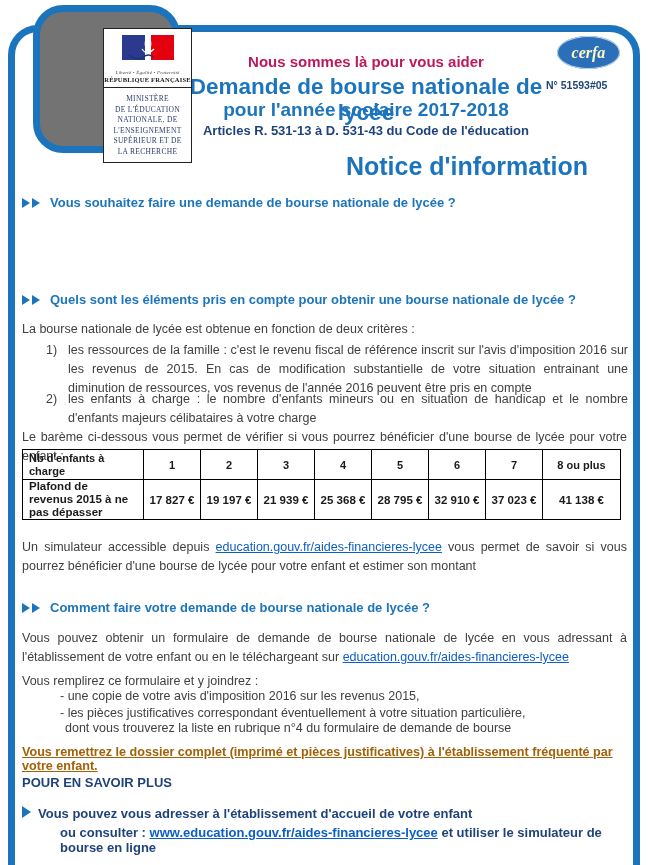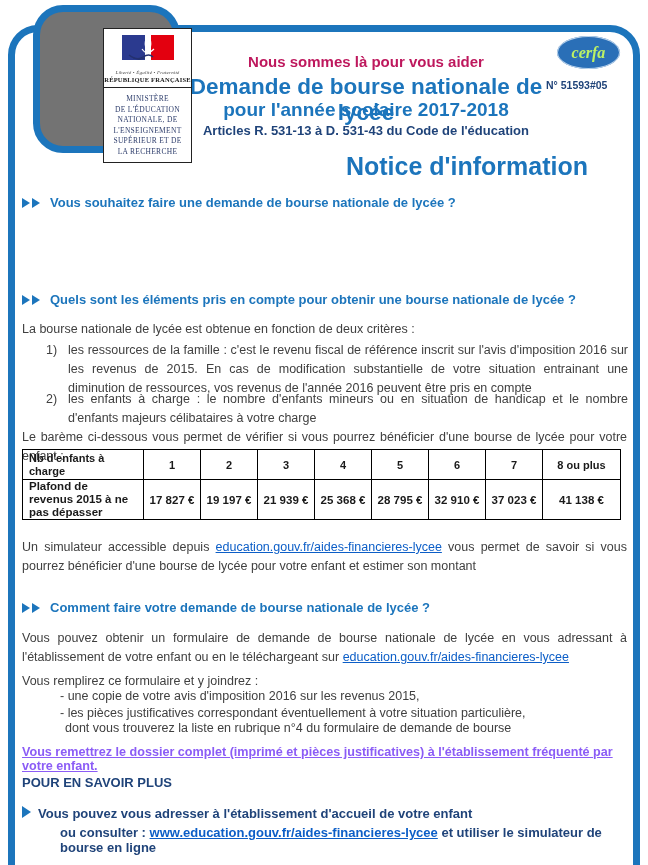--- a/index.html
+++ b/index.html
@@ -44,21 +44,21 @@
   .notice   { position:absolute; left:8px; width:580px; top:152px; text-align:right;
               font-weight:bold; font-size:25px; color:#1C75BC; }
 
   
   .cerfa-badge {
     position:absolute; left:557px; top:36px; width:63px; height:33px;
     background:#2A6FB7; border-radius:50%;
     display:flex; align-items:center; justify-content:center;
     box-shadow: inset 0 0 0 1px #bcd4ec;
   }
-  .cerfa-badge span { font-family:"Liberation Serif", serif; font-style:italic; font-weight:bold; font-size:16px; color:#bef264; }
+  .cerfa-badge span { font-family:"Liberation Serif", serif; font-style:italic; font-weight:bold; font-size:16px; color:#fef9c3; }
   .cerfa-num { position:absolute; left:546px; top:79px; width:95px; font-size:10.5px; font-weight:bold; color:#1F4379; }
 
   
   .h { position:absolute; left:22px; width:606px; font-weight:bold; font-size:13px; color:#1C75BC; display:flex; align-items:center; }
   .arr { display:inline-flex; margin-right:8px; }
   .arr i { display:inline-block; width:0; height:0;
            border-left:8px solid #1C75BC; border-top:5.5px solid transparent; border-bottom:5.5px solid transparent;
            margin-right:2px; }
 
   .body { position:absolute; left:22px; width:605px; font-size:12.5px; line-height:19px; color:#404040; text-align:justify; }
@@ -71,21 +71,21 @@
   table.bareme { position:absolute; left:22px; top:449px; width:598px; border-collapse:collapse; table-layout:fixed; }
   table.bareme td { border:1px solid #000; font-weight:bold; color:#1a1a1a; text-align:center; vertical-align:middle; }
   table.bareme tr.r1 td { height:30px; font-size:11px; }
   table.bareme tr.r2 td { height:35px; font-size:11.5px; }
   table.bareme td.lbl { text-align:left; padding-left:6px; padding-right:8px; font-size:11px; line-height:13px; }
   col.c-lbl { width:121px; } col.c-n { width:57px; } col.c-last { width:78px; }
 
   a.lnk { color:#0C5EC7; text-decoration:underline; cursor:pointer; }
 
   .fill-item { position:absolute; font-size:12.5px; color:#404040; }
-  .submit-line { position:absolute; left:22px; width:606px; font-size:12.6px; font-weight:bold; color:#8b5cf6; text-decoration:underline; }
+  .submit-line { position:absolute; left:22px; width:606px; font-size:12.6px; font-weight:bold; color:#a16207; text-decoration:underline; }
 
   .more-title { position:absolute; left:22px; font-size:13px; font-weight:bold; color:#1F4379; }
   .more-line1 { position:absolute; left:22px; width:606px; font-size:13px; font-weight:bold; color:#1F4379; display:flex; align-items:flex-start; }
   .more-line1 .sarr { display:inline-block; width:0; height:0;
         border-left:9px solid #1C75BC; border-top:6px solid transparent; border-bottom:6px solid transparent; margin-right:7px; }
   .more-line2 { position:absolute; left:60px; width:568px; font-size:13px; font-weight:bold; color:#1F4379; }
   .more-line2 a.lnk { font-weight:bold; }
 </style>
 </head>
 <body>

